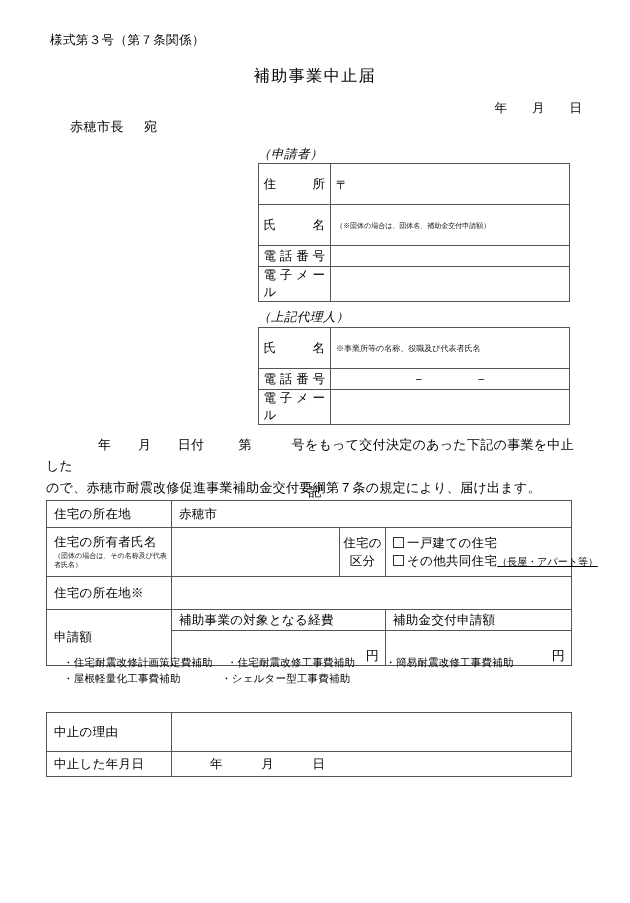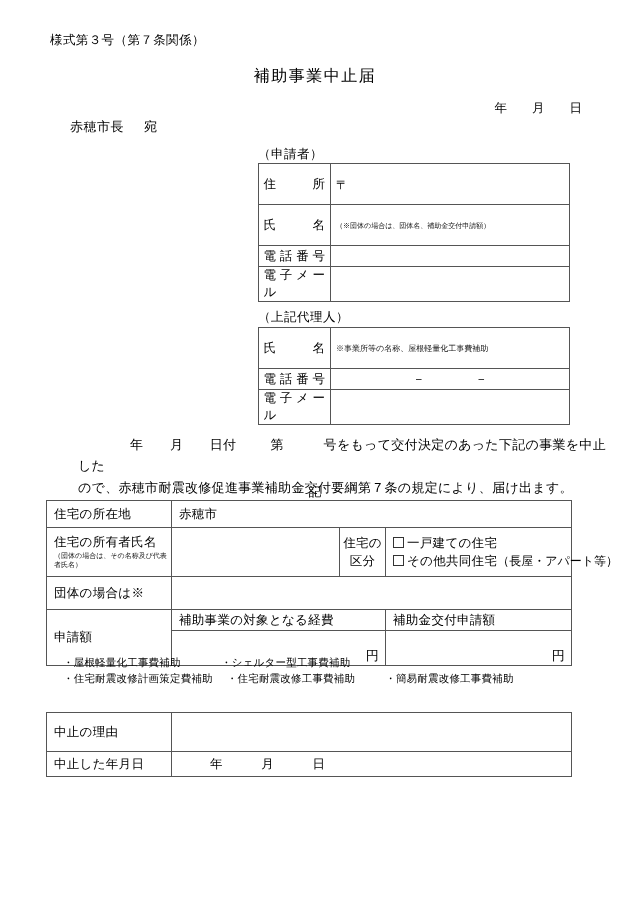--- a/index.html
+++ b/index.html
@@ -58,20 +58,21 @@
     white-space: nowrap;
     margin-left: 8px;
   }
   .addressee .gap { display: inline-block; width: 20px; }
 
   .grp-label {
     position: absolute;
     font-size: 12.5px;
     letter-spacing: 0.5px;
     white-space: nowrap;
+    font-style: italic;
   }
 
   table.box {
     position: absolute;
     border-collapse: collapse;
     table-layout: fixed;
   }
   table.box td {
     border: 1px solid #555555;
     font-size: 12.5px;
@@ -109,21 +110,20 @@
 
   .body-para {
     position: absolute;
     left: 46px;
     top: 434px;
     width: 530px;
     font-size: 13px;
     line-height: 1.65;
     letter-spacing: 0.3px;
     text-indent: 0;
-    margin-left: 32px;
   }
   .body-para .ind { display: inline-block; width: 52px; }
   .body-para .sp3 { display: inline-block; width: 34px; }
 
   .ki-mark {
     position: absolute;
     left: 0;
     top: 484px;
     width: 630px;
     text-align: center;
@@ -144,22 +144,23 @@
     border: 1px solid #333;
     margin-right: 3px;
     vertical-align: -1px;
   }
   .chk-line {
     display: block;
     line-height: 1.45;
     white-space: nowrap;
   }
   .note-inline {
-    font-size: 12px;
+    font-size: 10px;
     letter-spacing: 0;
+    text-decoration: underline;
   }
   .yen {
     display: block;
     text-align: right;
     padding-right: 6px;
     font-size: 13px;
   }
 
   .footnote {
     position: absolute;
@@ -225,21 +226,21 @@
 
   <table class="box" style="left:258px; top:327px; width:311px;">
     <colgroup>
         <col style="width:72px">
         <col style="width:239px">
       </colgroup>
     <tbody>
       <tr>
         <td class="lbl-cell" style="height:40px;"><span class="lbl-spread">氏　　名</span></td>
         <td class="val-cell">
-            <span class="mini" style="font-size:8px;">※事業所等の名称、屋根軽量化工事費補助</span>
+            <span class="mini" style="font-size:8px;">※事業所等の名称、役職及び代表者氏名</span>
           </td>
       </tr>
       <tr>
         <td class="lbl-cell" style="height:20px;"><span class="lbl-spread">電話番号</span></td>
         <td class="val-cell c-center" style="padding-left:0 !important; vertical-align:middle;">－　　　　－</td>
       </tr>
       <tr>
         <td class="lbl-cell" style="height:20px;"><span class="lbl-spread">電子メール</span></td>
         <td class="val-cell"></td>
       </tr>
@@ -278,45 +279,45 @@
         <td class="pad-l" style="vertical-align:middle;">
           <span class="chk-line">
             <span class="chk"></span><span>一戸建ての住宅</span>
           </span>
           <span class="chk-line">
             <span class="chk"></span><span>その他共同住宅</span><span class="note-inline">（長屋・アパート等）</span>
           </span>
         </td>
       </tr>
       <tr>
-        <td class="pad-l" style="height:32px;">団体の場合は※</td>
+        <td class="pad-l" style="height:32px;">住宅の所在地※</td>
         <td class="pad-l" colspan="3"></td>
       </tr>
       <tr>
         <td class="pad-l" rowspan="2" style="vertical-align:middle;">申請額</td>
         <td class="pad-l" colspan="2" style="height:20px;">補助事業の対象となる経費</td>
         <td class="pad-l">補助金交付申請額</td>
       </tr>
       <tr>
         <td colspan="2" style="height:34px; vertical-align:bottom;">
           <span class="yen">円</span>
         </td>
         <td style="vertical-align:bottom;">
           <span class="yen">円</span>
         </td>
       </tr>
     </tbody>
   </table>
 
   <div class="footnote">
     <div class="row2">
-      <span class="it" style="width:144px;">・屋根軽量化工事費補助</span><span class="g1"></span><span class="it">・シェルター型工事費補助</span>
+      <span class="it">・住宅耐震改修計画策定費補助</span><span class="g1"></span><span class="it">・住宅耐震改修工事費補助</span><span class="g2"></span><span class="it">・簡易耐震改修工事費補助</span>
     </div>
     <div class="row2">
-      <span class="it">・住宅耐震改修計画策定費補助</span><span class="g1"></span><span class="it">・住宅耐震改修工事費補助</span><span class="g2"></span><span class="it">・簡易耐震改修工事費補助</span>
+      <span class="it" style="width:144px;">・屋根軽量化工事費補助</span><span class="g1"></span><span class="it">・シェルター型工事費補助</span>
     </div>
   </div>
 
   <table class="box main-tbl" style="left:46px; top:712px; width:525px;">
     <colgroup>
         <col style="width:125px">
         <col style="width:400px">
       </colgroup>
     <tbody>
       <tr>

